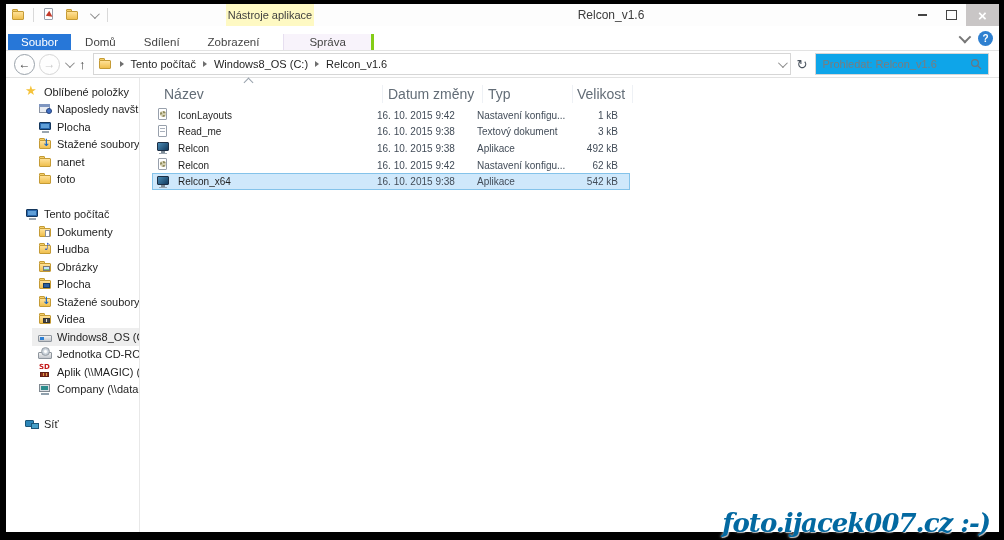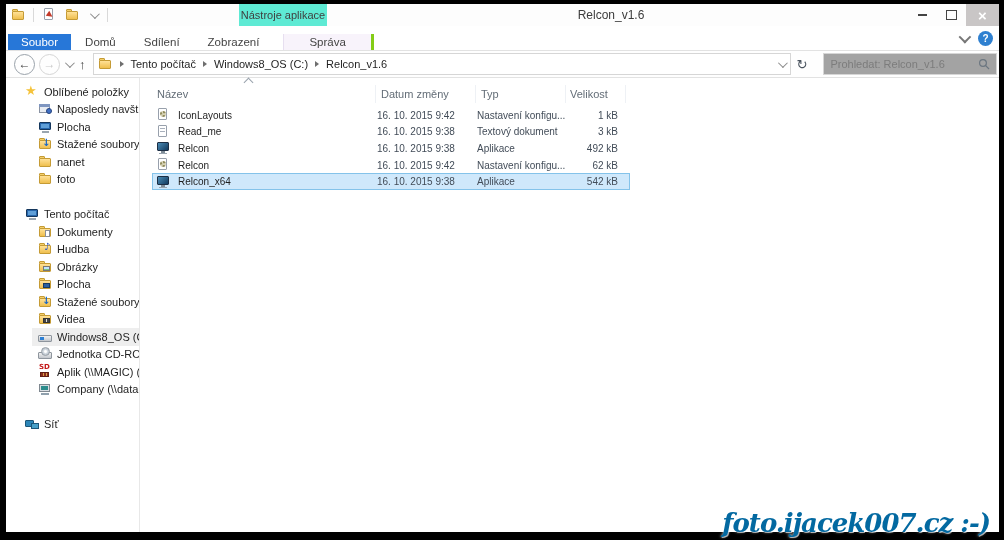--- a/index.html
+++ b/index.html
@@ -5,21 +5,21 @@
   html,body{margin:0;padding:0;}
   body{width:1004px;height:540px;background:#000;position:relative;overflow:hidden;
        font-family:"Liberation Sans","DejaVu Sans",sans-serif;-webkit-font-smoothing:antialiased;}
   .window{position:absolute;left:6px;top:4px;right:5px;bottom:8px;background:#fff;}
 
   
   .titlebar{position:absolute;left:0;top:0;right:0;height:22px;background:#fdfdfd;}
   .qat{position:absolute;left:2px;top:1px;display:flex;align-items:center;gap:3px;height:20px;}
   .qat-btn{display:inline-flex;align-items:center;justify-content:center;width:20px;height:18px;}
   .vsep{width:1px;height:14px;background:#d9d9d9;margin:0 2px;}
-  .ctx-label{position:absolute;left:233px;top:0;width:88px;height:22px;background:#5eead4;
+  .ctx-label{position:absolute;left:220px;top:0;width:88px;height:22px;background:#fef9c3;
              color:#3f3f3f;font-size:11px;display:flex;align-items:center;justify-content:center;}
   .win-title{position:absolute;left:540px;top:0;width:130px;height:22px;line-height:22px;
              text-align:center;font-size:12px;color:#3c3c3c;}
   .win-controls{position:absolute;right:0;top:0;height:22px;display:flex;align-items:stretch;}
   .wc{width:29px;display:flex;align-items:center;justify-content:center;}
   .wc-min i{display:block;width:9px;height:2px;background:#444;}
   .wc-max i{display:block;width:9px;height:8px;border:1px solid #444;}
   .wc-close{width:33px;background:#c9c6c6;}
   .wc-close::before{content:"×";font-size:15px;font-weight:bold;color:#fff;line-height:1;}
 
@@ -48,42 +48,42 @@
             transform:rotate(45deg) translateY(-2px);flex:none;}
   .up-arrow{font-size:13px;color:#3b3b3b;margin:0 7px 0 2px;flex:none;}
   .addrbox{height:20px;width:688px;border:1px solid #d6d6d6;background:#fff;display:flex;
            align-items:center;padding:0 4px;flex:none;position:relative;}
   .crumb-sep{width:0;height:0;border-left:4px solid #6e6e6e;border-top:3.5px solid transparent;
              border-bottom:3.5px solid transparent;margin:0 7px;flex:none;}
   .crumb{white-space:nowrap;}
   .addr-chev{position:absolute;right:5px;width:6px;height:6px;border-right:1.5px solid #8b8b8b;
              border-bottom:1.5px solid #8b8b8b;transform:rotate(45deg) translateY(-2px);}
   .refresh{margin:0 6px;font-size:13px;color:#4c5560;flex:none;font-family:"DejaVu Sans",sans-serif;}
-  .searchbox{height:20px;width:172px;border:1px solid #d6d6d6;background:#a3a3a3;display:flex;
-             align-items:center;margin-left:10px;flex:none;}
+  .searchbox{height:20px;width:172px;border:1px solid #d6d6d6;background:#0ea5e9;display:flex;
+             align-items:center;margin-left:2px;flex:none;}
   .searchbox input{border:0;outline:0;flex:1;font:11px "Liberation Sans",sans-serif;color:#333;
                    padding:0 0 0 6px;background:transparent;min-width:0;}
   .searchbox input::placeholder{color:#7c7c7c;opacity:1;}
   .search-ic{margin:0 6px;flex:none;display:flex;}
 
   
   .main{position:absolute;left:0;top:74px;right:0;bottom:0;background:#fff;}
   .sidebar{position:absolute;left:0;top:0;bottom:0;width:134px;border-right:1px solid #e8e8e8;
            padding-top:5px;box-sizing:border-box;overflow:hidden;}
   .side-item{height:17.5px;display:flex;align-items:center;font-size:11px;color:#1f1f1f;white-space:nowrap;}
   .side-item .lbl{margin-left:4px;overflow:hidden;}
   .side-item.head{padding-left:19px;}
   .side-item.child{padding-left:32px;}
   .side-item.gap{margin-top:17.5px;}
   .side-item.sel{background-image:linear-gradient(#eeeeee,#eeeeee);background-repeat:no-repeat;
                  background-position:26px 0;background-size:calc(100% - 26px) 100%;}
 
   .content{position:absolute;left:135px;top:0;right:0;bottom:0;}
-  .fhead{position:absolute;left:11px;top:7px;display:flex;height:18px;align-items:center;
-         font-size:11px;color:#636d77;}
+  .fhead{position:absolute;left:18px;top:7px;display:flex;height:18px;align-items:center;
+         font-size:14px;color:#636d77;}
   .hc{box-sizing:border-box;padding-left:5px;border-right:1px solid #eef1f5;height:18px;line-height:18px;}
   .hc0{width:224px;} .hc1{width:100px;} .hc2{width:90px;} .hc3{width:60px;padding-left:4px;}
   .sort-chev{position:absolute;left:104px;top:1px;width:6px;height:6px;border-left:1.5px solid #98a2ac;
              border-top:1.5px solid #98a2ac;transform:rotate(45deg);}
   .rows{position:absolute;left:11px;top:29px;right:0;}
   .frow{width:478px;height:16.6px;display:flex;align-items:center;font-size:10px;color:#1e1e1e;
         border:1px solid transparent;box-sizing:border-box;margin-bottom:0;}
   .frow.sel{background:#cfe8fb;border-color:#84c3ea;}
   .cell{box-sizing:border-box;white-space:nowrap;overflow:hidden;}
   .c-name{width:224px;display:flex;align-items:center;padding-left:3px;gap:7px;}

